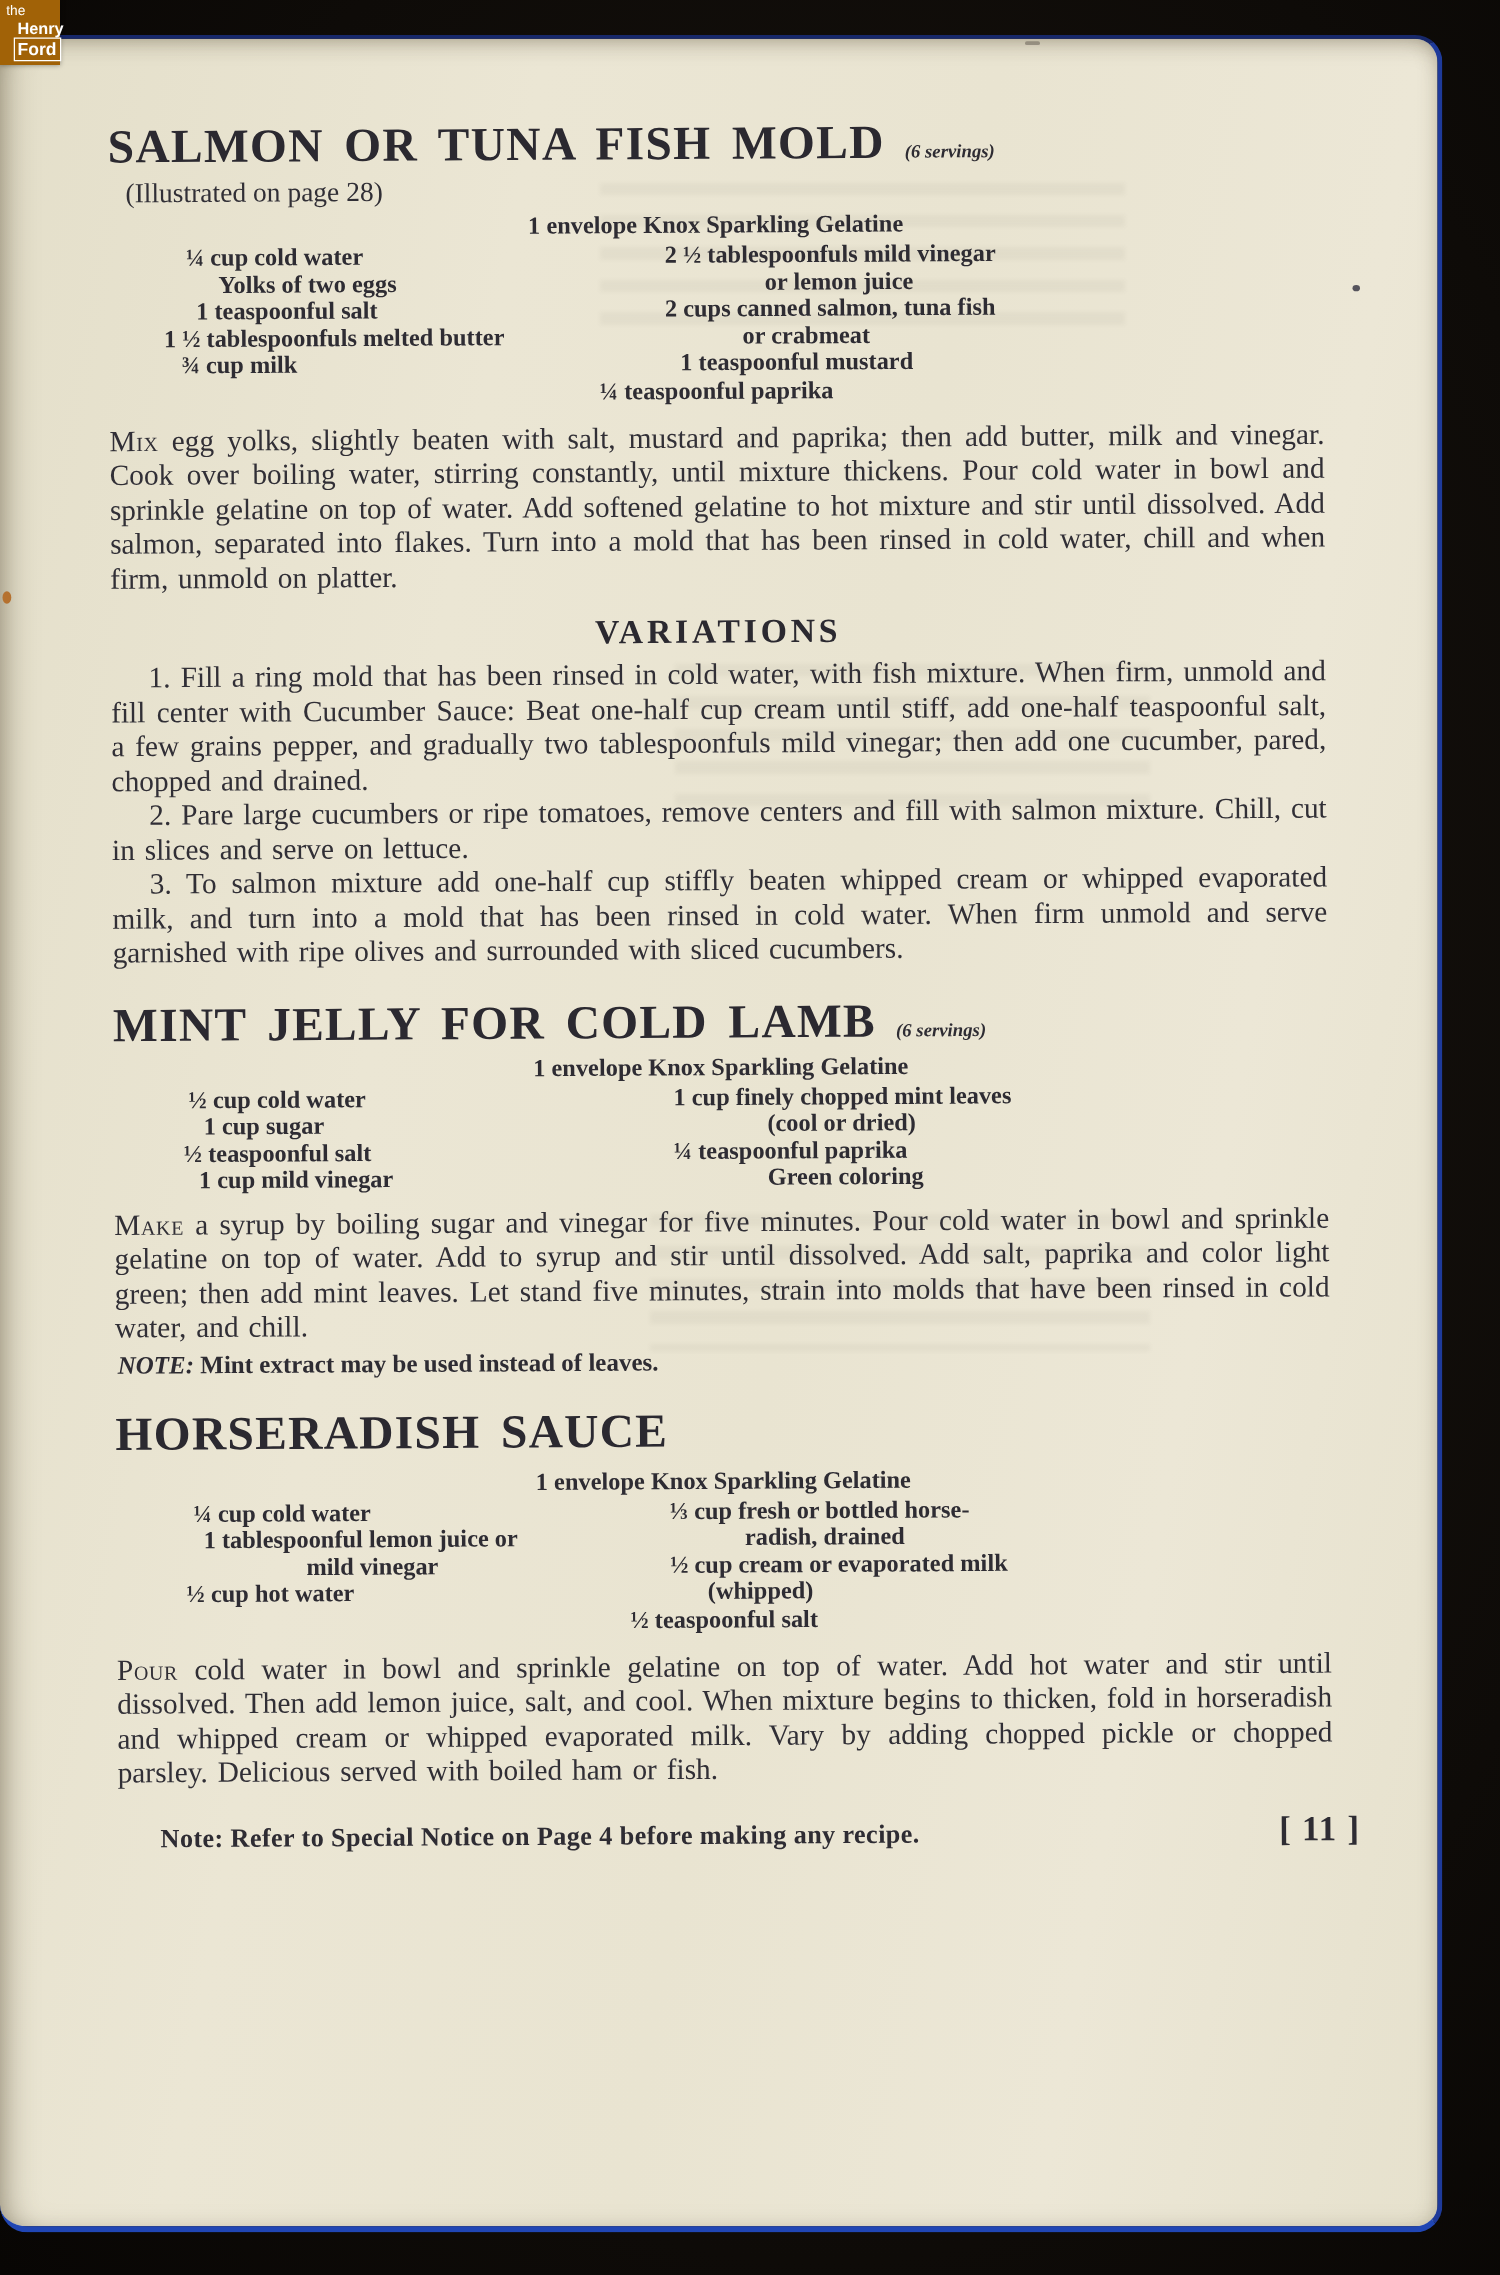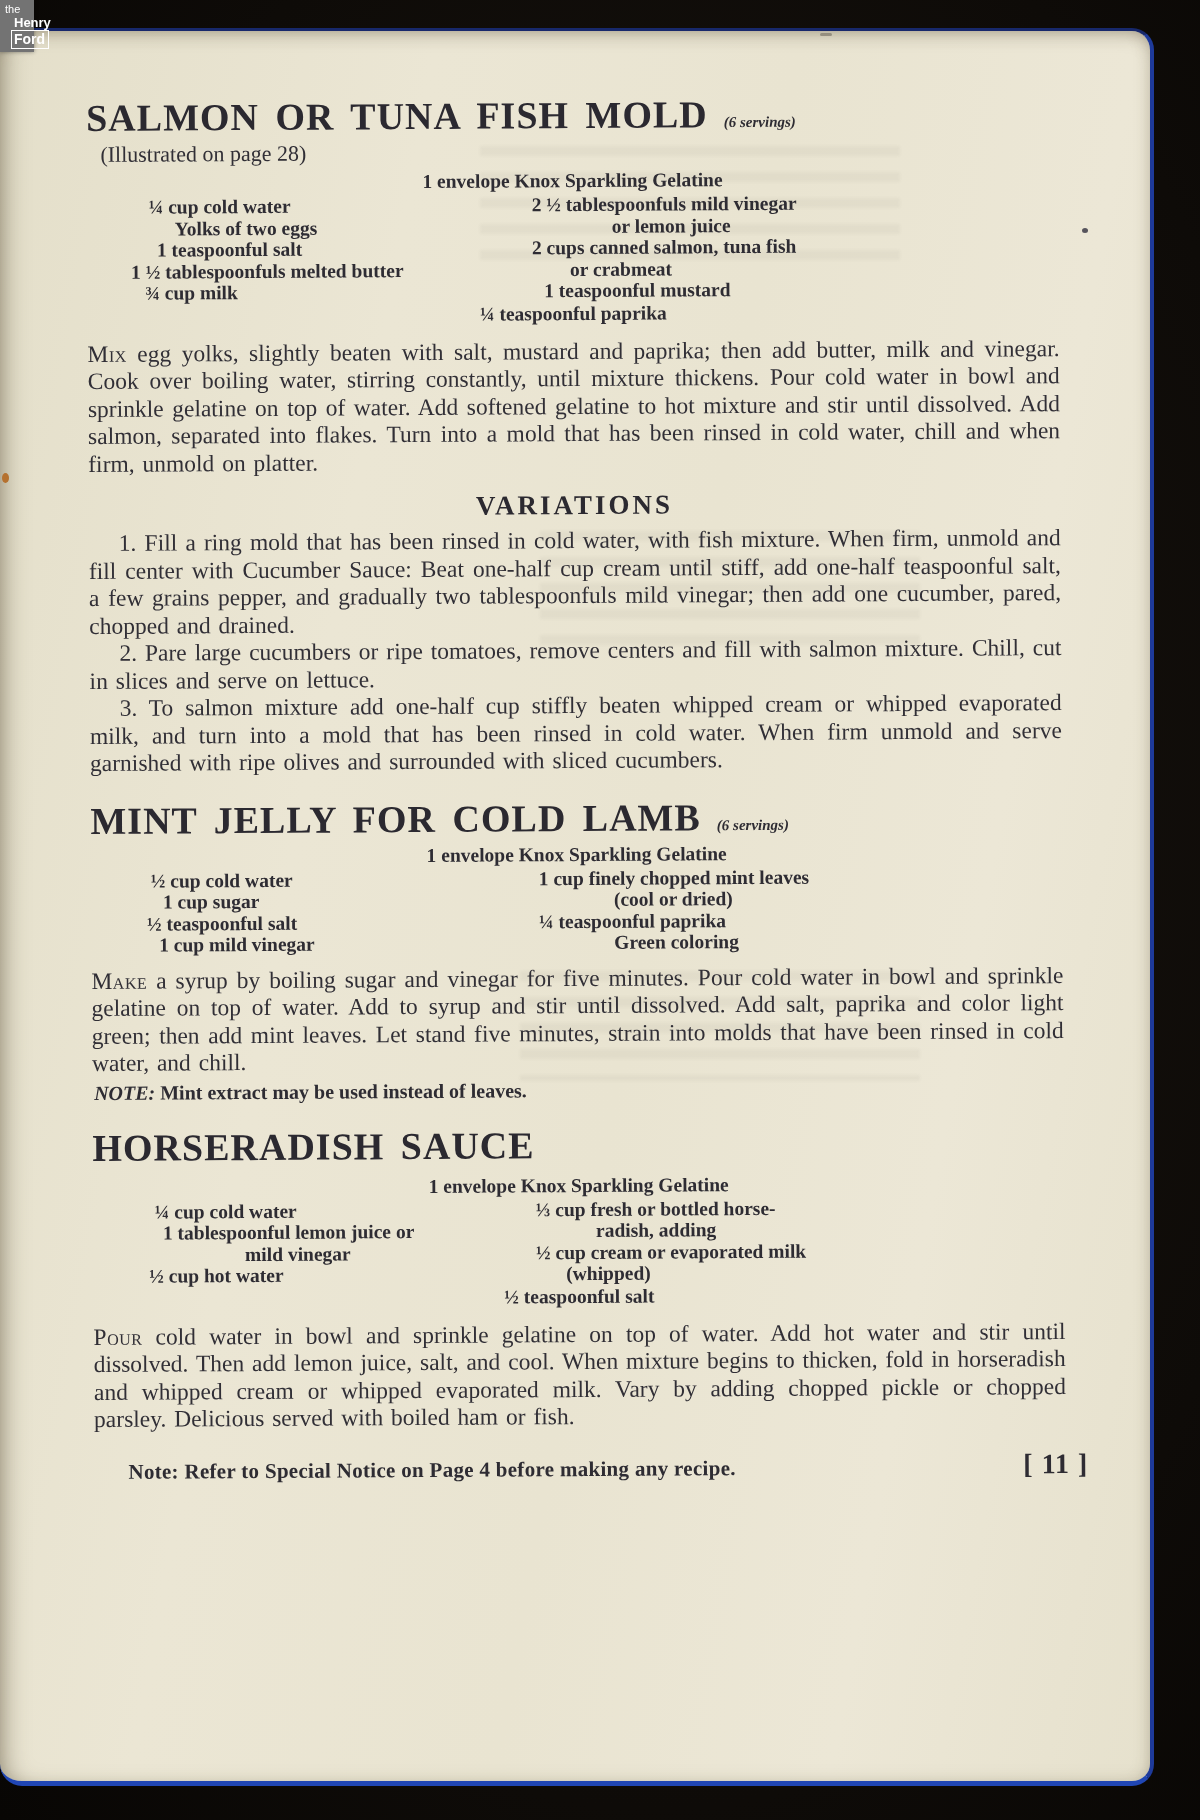--- a/index.html
+++ b/index.html
@@ -42,21 +42,21 @@
   .ing-grid .col div{white-space:nowrap;}
   .sal .colL{width:445px;padding-left:44px;box-sizing:border-box;}
   .mnt .colL{width:448px;padding-left:56px;box-sizing:border-box;}
   .hrs .colL{width:443px;padding-left:56px;box-sizing:border-box;}
   .sal .colL div:nth-child(1){margin-left:18px;}
   .sal .colL div:nth-child(2){margin-left:44px;}
   .sal .colL div:nth-child(3){margin-left:26px;}
   .sal .colL div:nth-child(4){margin-left:0;}
   .sal .colL div:nth-child(5){margin-left:14px;}
   .sal .colR div:nth-child(2){margin-left:80px;}
-  .sal .colR div:nth-child(4){margin-left:38px;}
+  .sal .colR div:nth-child(4){margin-left:62px;}
   .sal .colR div:nth-child(5){margin-left:12px;}
   .mnt .colL div:nth-child(1){margin-left:4px;}
   .mnt .colL div:nth-child(2){margin-left:16px;}
   .mnt .colL div:nth-child(4){margin-left:12px;}
   .mnt .colR div:nth-child(2){margin-left:75px;}
   .mnt .colR div:nth-child(4){margin-left:75px;}
   .hrs .colL div:nth-child(1){margin-left:6px;}
   .hrs .colL div:nth-child(2){margin-left:14px;}
   .hrs .colL div:nth-child(3){margin-left:96px;}
   .hrs .colR div:nth-child(2){margin-left:60px;}
@@ -74,21 +74,21 @@
   }
   .note-line{font-size:20px;margin:4px 0 0 2px;font-weight:bold;color:#2e2c33;}
   .note-label{font-style:italic;font-weight:bold;}
   .section{margin-top:22px;}
   
   .footer{display:flex;justify-content:space-between;align-items:baseline;margin:20px 0 0 34px;}
   .footer-note{font-size:21px;font-weight:bold;color:#2e2c33;letter-spacing:0.3px;}
   .page-number{font-size:28px;font-weight:bold;color:#2e2c33;margin-right:-22px;letter-spacing:1px;}
   
   .logo{
-    position:absolute;left:0;top:0;width:34px;height:52px;background:#737373;z-index:9;
+    position:absolute;left:0;top:0;width:48px;height:52px;background:#a16207;z-index:9;
     color:#fff;font-family:"Liberation Sans","DejaVu Sans",sans-serif;
     box-shadow:0 0 4px rgba(0,0,0,.4);
   }
   .logo .l1{position:absolute;left:5px;top:3px;font-size:11px;}
   .logo .l2{position:absolute;left:14px;top:15px;font-size:13px;font-weight:bold;}
   .logo .l3{position:absolute;left:11px;top:30px;font-size:14px;font-weight:bold;border:1.5px solid #fff;padding:0 3px 1px 2px;}
   
   .speck-dot{position:absolute;width:6px;height:5px;border-radius:50%;background:#3c3a46;opacity:.85;}
   .speck-orange{position:absolute;width:7px;height:10px;border-radius:50%;background:#b5712f;}
   .dash-mark{position:absolute;width:12px;height:3px;background:#6a6357;opacity:.55;border-radius:2px;}
@@ -171,21 +171,21 @@
       <div class="center-line" style="margin-top:9px;">1 envelope Knox Sparkling Gelatine</div>
       <div class="ing-grid hrs">
         <div class="col colL">
           <div>¼ cup cold water</div>
           <div>1 tablespoonful lemon juice or</div>
           <div>mild vinegar</div>
           <div>½ cup hot water</div>
         </div>
         <div class="col colR">
           <div>⅓ cup fresh or bottled horse-</div>
-          <div>radish, adding</div>
+          <div>radish, drained</div>
           <div>½ cup cream or evaporated milk</div>
           <div>(whipped)</div>
         </div>
       </div>
       <div class="center-line" style="margin-top:1px;">½ teaspoonful salt</div>
       <p class="para"><span class="lead">Pour</span><span> cold water in bowl and sprinkle gelatine on top of water. Add hot water and stir until dissolved. Then add lemon juice, salt, and cool. When mixture begins to thicken, fold in horseradish and whipped cream or whipped evaporated milk. Vary by adding chopped pickle or chopped parsley. Delicious served with boiled ham or fish.</span></p>
     </div>
 
     <div class="footer">
       <span class="footer-note">Note:  Refer to Special Notice on Page 4 before making any recipe.</span>

